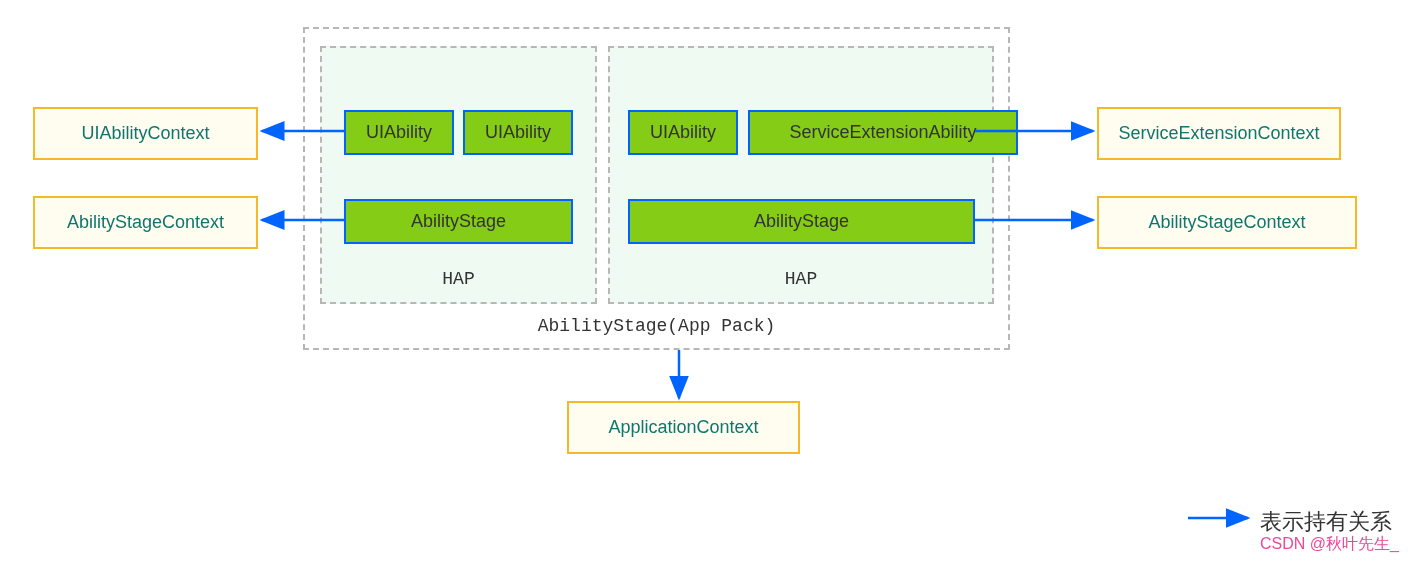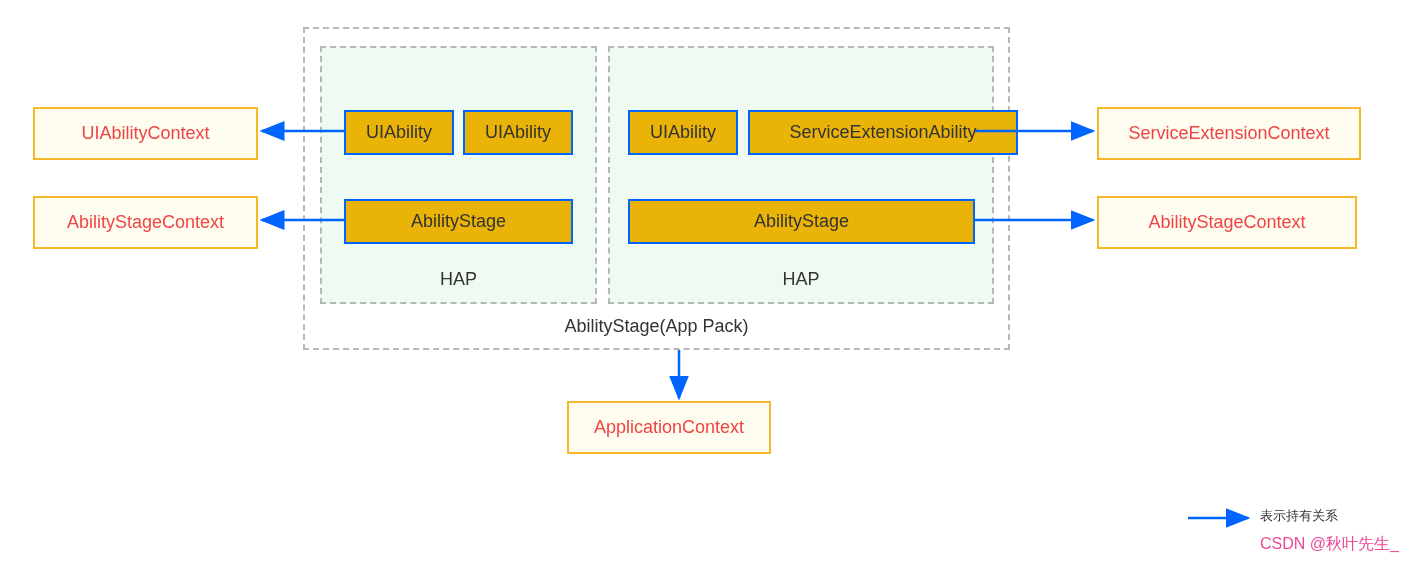--- a/index.html
+++ b/index.html
@@ -12,54 +12,55 @@
     font-size: 18px;
     color: #333;
   }
   .box-orange {
     border: 2px solid #f5b82a;
     background: #fffdf0;
     display: flex;
     align-items: center;
     justify-content: center;
     padding: 14px 20px;
-    color: #ef4444;
+    color: #0f766e;
   }
   .box-blue {
     border: 2px solid #0064ff;
-    background: #eab308;
+    background: #84cc16;
     display: flex;
     align-items: flex-end;
     justify-content: center;
     padding: 10px 20px;
     color: #333;
   }
   .dashed-outer {
     border: 2px dashed #b7b7b7;
     position: absolute;
   }
   .dashed-inner {
     border: 2px dashed #b7b7b7;
     background: #eefaf2;
     position: absolute;
   }
   .label {
     position: absolute;
     color: #333;
     text-align: center;
+    font-family: Liberation Mono, monospace;
   }
   .watermark {
     position: absolute;
     color: #ec4899;
     font-size: 16px;
   }
   .legend-text {
     position: absolute;
     color: #333;
-    font-size: 13px;
+    font-size: 22px;
     font-family: Liberation Serif, serif;
   }
   svg.arrow {
     position: absolute;
     overflow: visible;
   }
 </style>
 </head>
 <body>
 
@@ -69,21 +70,21 @@
 
 <div class="dashed-inner" style="left:608px; top:46px; width:386px; height:258px;"></div>
 
 <div class="box-orange" style="position:absolute; left:33px; top:107px; width:225px;">
   <span>UIAbilityContext</span>
 </div>
 <div class="box-orange" style="position:absolute; left:33px; top:196px; width:225px;">
   <span>AbilityStageContext</span>
 </div>
 
-<div class="box-orange" style="position:absolute; left:1097px; top:107px; width:264px;padding-left:20px;">
+<div class="box-orange" style="position:absolute; left:1097px; top:107px; width:244px;padding-left:20px;">
   <span>ServiceExtensionContext</span>
 </div>
 <div class="box-orange" style="position:absolute; left:1097px; top:196px; width:260px;">
   <span>AbilityStageContext</span>
 </div>
 
 <div class="box-blue" style="position:absolute; left:344px; top:110px; width:110px;">
   <span>UIAbility</span>
 </div>
 <div class="box-blue" style="position:absolute; left:463px; top:110px; width:110px;">
@@ -107,21 +108,21 @@
   <span>HAP</span>
 </div>
 <div class="label" style="left:608px; top:269px; width:386px;">
   <span>HAP</span>
 </div>
 
 <div class="label" style="left:303px; top:316px; width:707px;">
   <span>AbilityStage(App Pack)</span>
 </div>
 
-<div class="box-orange" style="position:absolute; left:567px; top:401px; width:204px;text-align:center;">
+<div class="box-orange" style="position:absolute; left:567px; top:401px; width:233px;text-align:center;">
   <span>ApplicationContext</span>
 </div>
 
 <svg class="arrow" width="1419" height="567" style="left:0;top:0;">
   <defs>
     <marker id="arrowhead" markerWidth="10" markerHeight="8" refX="9" refY="4" orient="auto">
       <polygon points="0 0, 10 4, 0 8" fill="#0064ff"></polygon>
     </marker>
   </defs>
 

